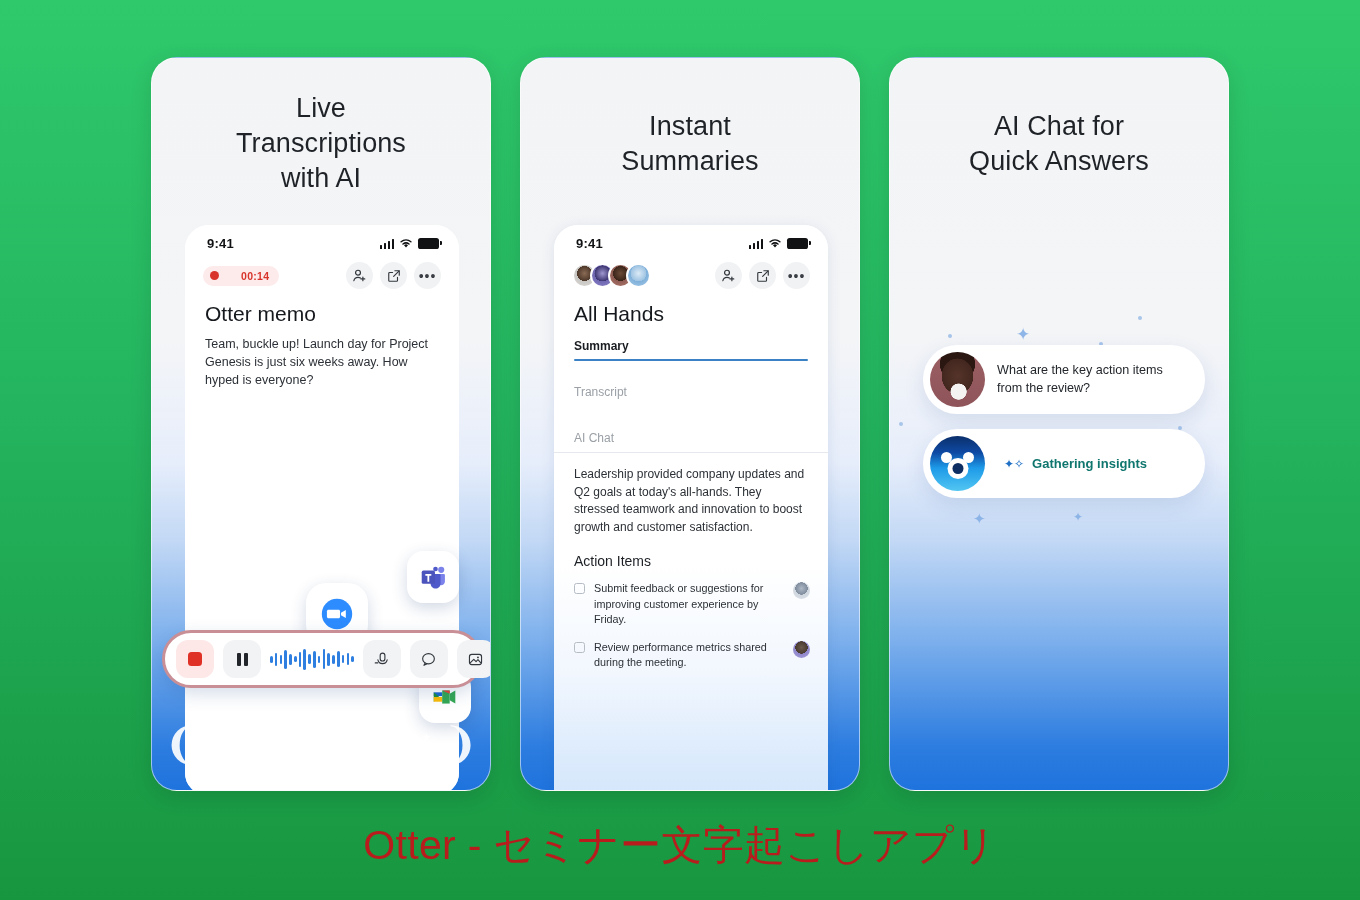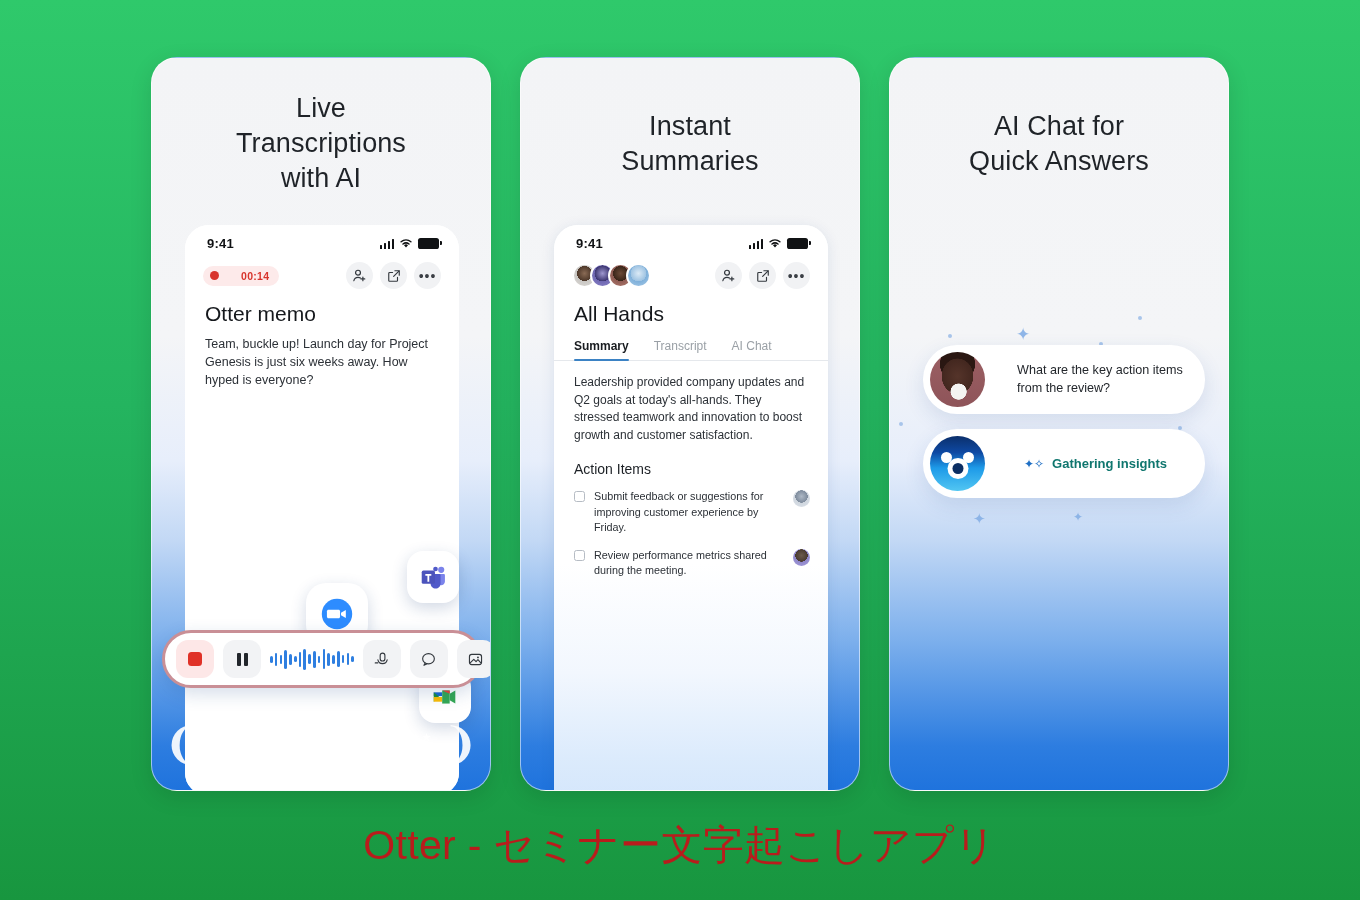--- a/index.html
+++ b/index.html
@@ -128,20 +128,21 @@
   .memo-text {
     padding: 9px 20px 0 20px;
     font-size: 12.5px; line-height: 18px; color: #2c3137;
   }
 
   
   .tabs {
     display: flex; gap: 25px;
     padding: 13px 20px 0 20px;
     border-bottom: 1px solid #e5e8ec;
+    flex-direction: column;
   }
   .tab { font-size: 12px; color: #9aa0a6; padding-bottom: 7px; position: relative; }
   .tab.active { color: #191c20; font-weight: 700; }
   .tab.active:after {
     content: ""; position: absolute; left: 0; right: 0; bottom: -1px;
     height: 2px; background: #3b82c4; border-radius: 2px;
   }
 
   .summary-text {
     padding: 13px 20px 0 20px;
@@ -211,21 +212,20 @@
 
   
   .chat-wrap { position: absolute; left: 33px; top: 287px; width: 282px; }
   .chat-row {
     display: flex; align-items: center;
     background: #ffffff;
     border-radius: 34px;
     padding: 7px 14px 7px 7px;
     margin-bottom: 15px;
     box-shadow: 0 7px 20px rgba(40,80,150,.13);
-    gap: 20px;
   }
   .chat-av { width: 55px; height: 55px; border-radius: 50%; flex: 0 0 auto; overflow: hidden; }
   .chat-av.user {
     background:
       radial-gradient(circle at 52% 72%, #f4f3f1 0%, #f4f3f1 16%, rgba(0,0,0,0) 17%),
       radial-gradient(ellipse at 50% 44%, #55342a 0%, #43271f 40%, rgba(0,0,0,0) 41%),
       radial-gradient(circle at 50% 22%, #2a1712 0%, #2a1712 34%, rgba(0,0,0,0) 35%),
       linear-gradient(180deg, #9b5f63 0%, #8e5459 100%);
   }
   .chat-txt { font-size: 12.6px; line-height: 17.5px; color: #23272c; padding-left: 12px; }

